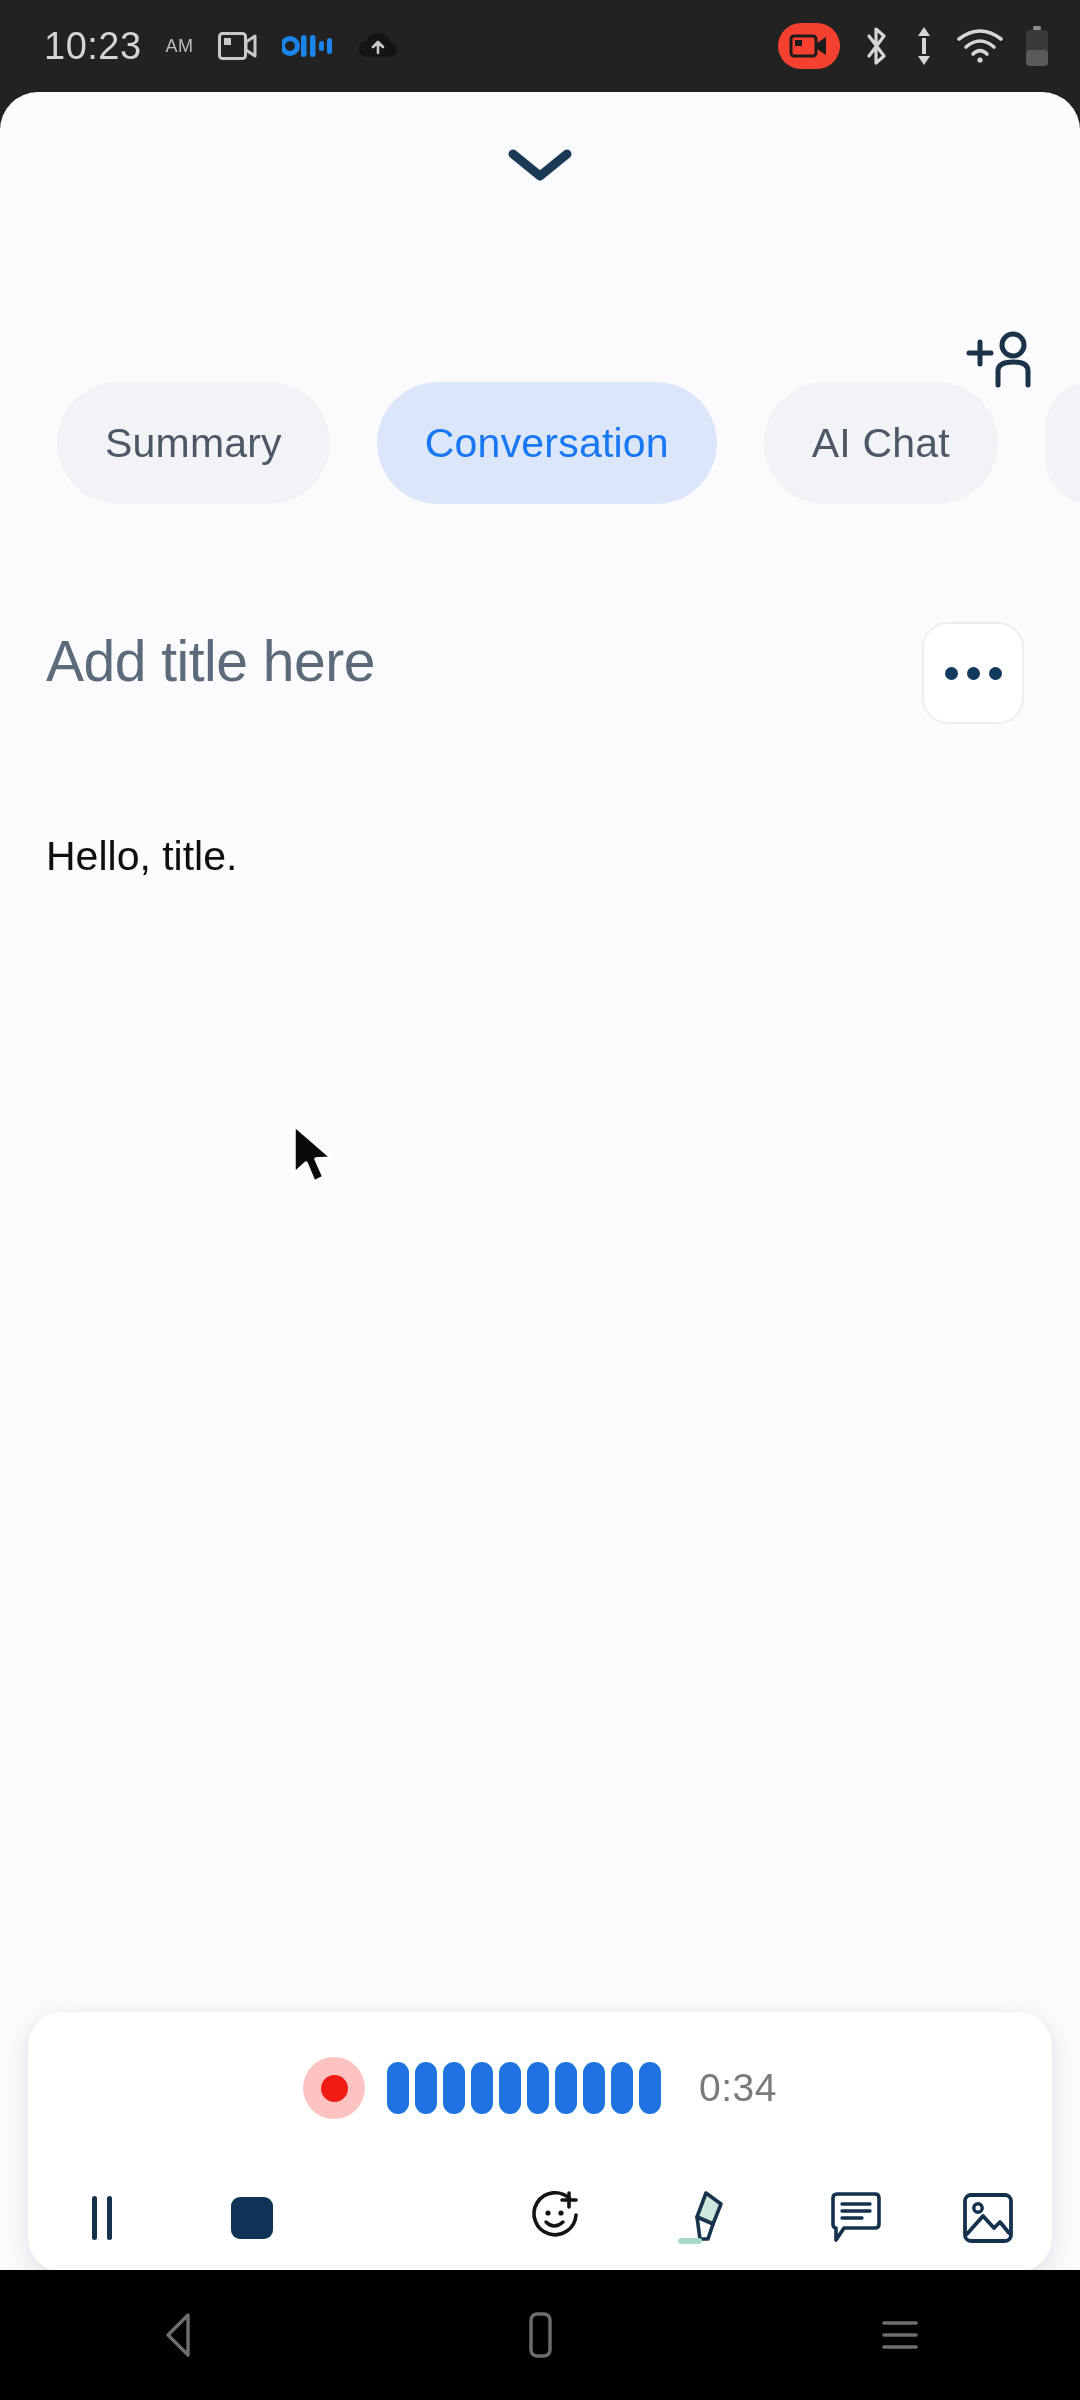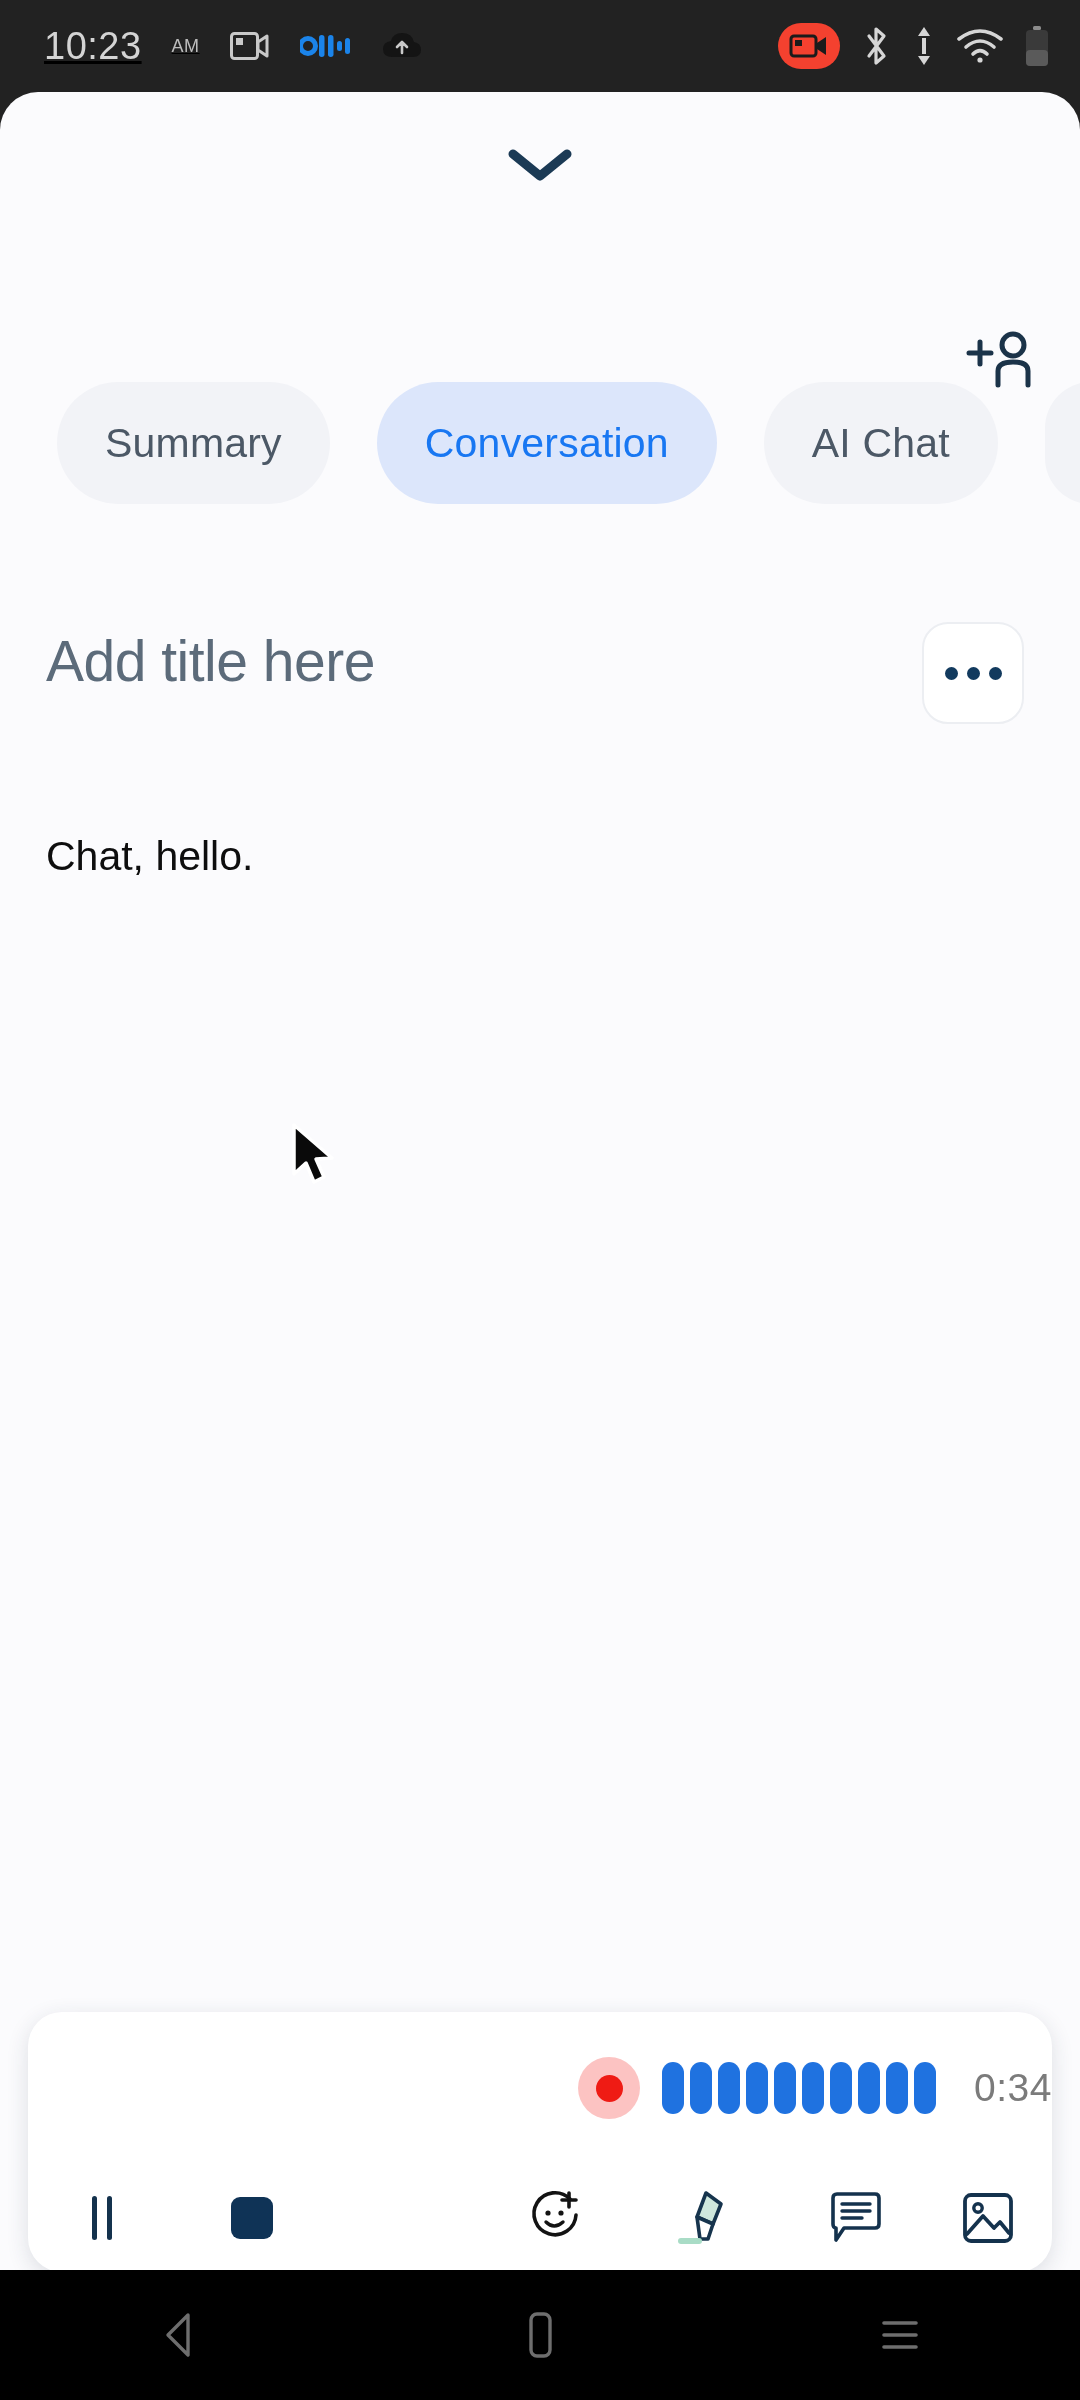--- a/index.html
+++ b/index.html
@@ -17,21 +17,21 @@
   }
 
   
   #status-bar {
     position: absolute; top: 0; left: 0;
     width: 1080px; height: 92px;
     background: #222222;
     display: flex; align-items: center;
     padding: 0 30px 0 44px;
   }
-  #status-left { display: flex; align-items: center; gap: 30px; text-decoration: underline; }
+  #status-left { display: flex; align-items: center; gap: 24px; }
   .clock-time {
     color: #d4d4d4; font-size: 38px; letter-spacing: .5px;
     font-family: "Liberation Sans", sans-serif;
   }
   .clock-ampm { color: #bdbdbd; font-size: 18px; letter-spacing: .5px; }
   #status-right { margin-left: auto; display: flex; align-items: center; gap: 20px; }
   .sb-icon { display: flex; align-items: center; justify-content: center; }
 
   
   #app-card {
@@ -118,21 +118,21 @@
   
   #recording-panel {
     position: absolute; left: 28px; top: 1920px;
     width: 1024px; height: 260px;
     background: #ffffff;
     border-radius: 34px;
     box-shadow: 0 6px 22px rgba(38,50,70,.14);
   }
   #rec-status-row {
     position: absolute; top: 0; left: 0; width: 1024px; height: 152px;
-    display: flex; align-items: center; justify-content: flex-end; gap: 22px;
+    display: flex; align-items: center; justify-content: center; gap: 22px;
   }
   #rec-dot-wrap {
     width: 62px; height: 62px; border-radius: 50%;
     background: #fcc3c2;
     display: flex; align-items: center; justify-content: center;
   }
   #rec-dot { width: 27px; height: 27px; border-radius: 50%; background: #ef1b14; }
   #waveform { display: flex; align-items: center; gap: 6px; }
   .wave-bar { width: 22px; height: 52px; border-radius: 11px; background: #1f72e0; }
   #rec-timer { font-size: 39px; color: #7b7b7b; margin-left: 16px; letter-spacing: .5px; }
@@ -266,21 +266,21 @@
 
     <div id="title-row">
       <div id="note-title">Add title here</div>
       <div id="more-button">
         <span class="dot3"></span>
         <span class="dot3"></span>
         <span class="dot3"></span>
       </div>
     </div>
 
-    <div id="note-body">Chat, hello.</div>
+    <div id="note-body">Hello, title.</div>
 
     <div id="mouse-cursor">
       <svg width="54" height="66" viewBox="0 0 54 66">
         <path d="M6 3 L6 52 L18 41 L26 60 L36 55 L28 37 L44 36 Z" fill="#0a0a0a" stroke="#ffffff" stroke-width="3.5" stroke-linejoin="round"></path>
       </svg>
     </div>
 
     <div id="recording-panel">
 
       <div id="rec-status-row">

